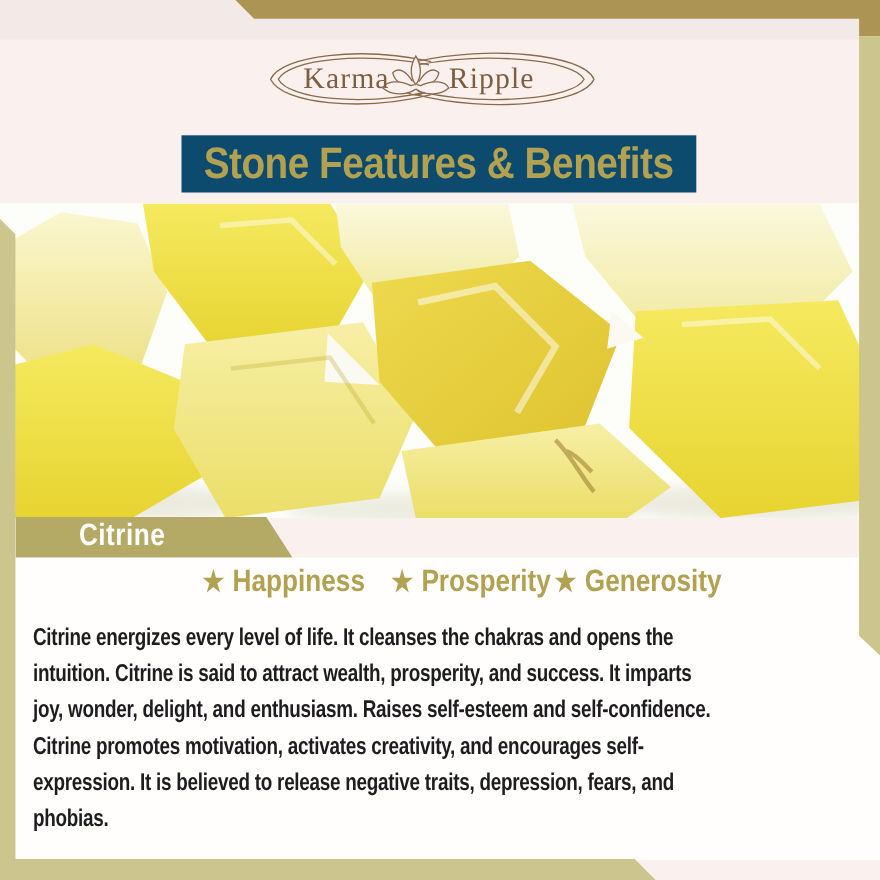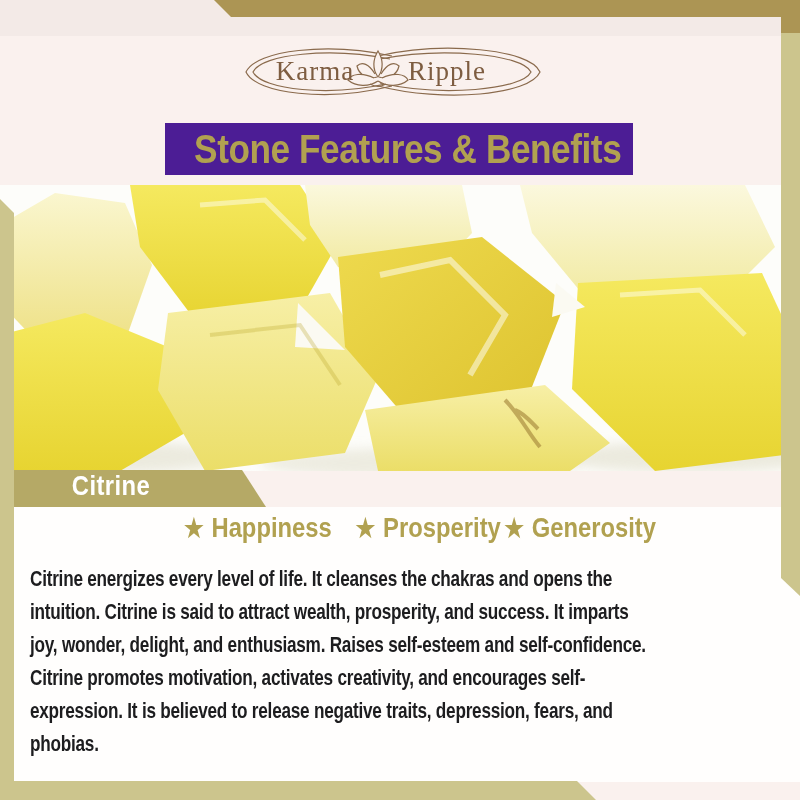--- a/index.html
+++ b/index.html
@@ -22,21 +22,21 @@
   .top-band{position:absolute;left:0;top:0;width:800px;height:36px;background:var(--top-band-pink);}
   
   .logo{position:absolute;left:240px;top:42px;width:320px;height:60px;z-index:2;}
   .logo svg{display:block;}
   .logo text{font-family:"Liberation Serif",serif;fill:var(--brand-brown);font-size:27px;letter-spacing:1px;}
   .swoosh{fill:none;stroke:#8a6a4c;stroke-width:1.2;}
   .lotus{fill:none;stroke:#8a6a4c;stroke-width:1.2;}
   
   .heading-box{
     position:absolute;left:165px;top:123px;width:468px;height:52px;
-    background:#4c1d95;z-index:2;display:flex;align-items:center;justify-content:flex-start;
+    background:#0c4a6e;z-index:2;display:flex;align-items:center;justify-content:center;
   }
   .heading-box .title{
     font-weight:700;font-size:40px;color:var(--olive-text);
     transform:scaleX(.88);white-space:nowrap;letter-spacing:-.5px;
   }
   
   .photo{position:absolute;left:0;top:185px;width:800px;height:286px;z-index:1;background:#fdfdfa;}
   
   .white-panel{position:absolute;left:14px;top:507px;width:786px;height:275px;background:var(--panel-white);z-index:2;}
   

